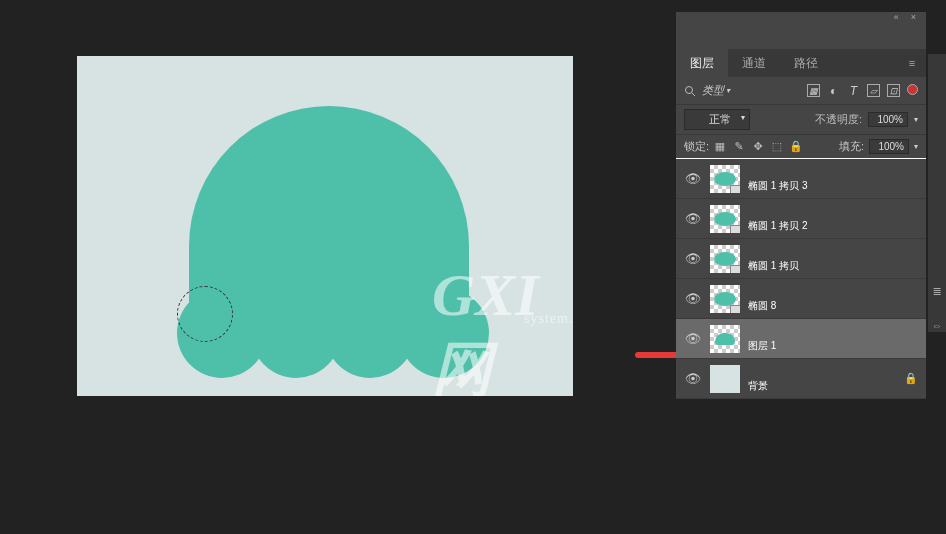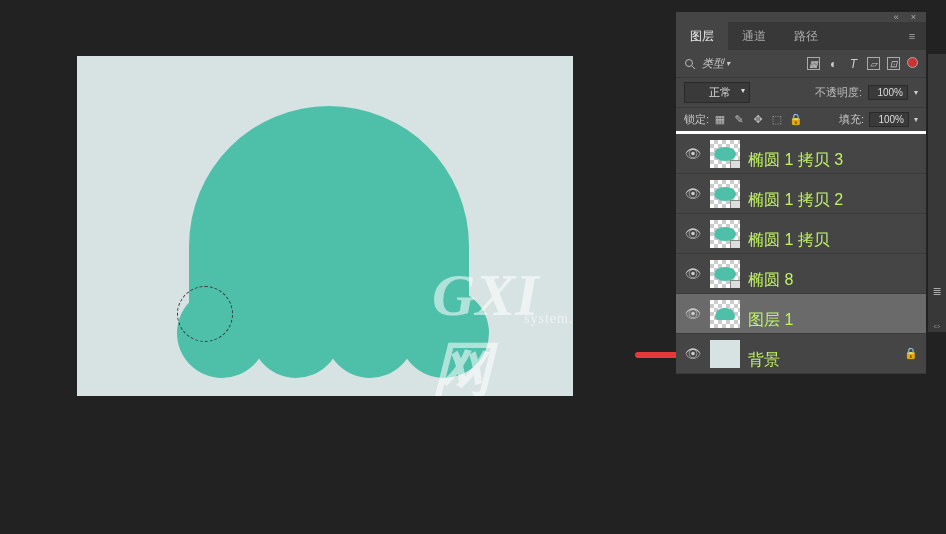--- a/index.html
+++ b/index.html
@@ -111,20 +111,21 @@
       padding-right: 10px;
       gap: 12px;
       font-size: 9px;
       color: #aaa;
     }
     
     .panel-tabs {
       display: flex;
       background: #383838;
       height: 28px;
+      margin-top: 27px;
     }
     .panel-tab {
       padding: 6px 14px;
       color: #aaa;
       font-size: 12px;
     }
     .panel-tab.active {
       background: #454545;
       color: #eee;
     }
@@ -209,21 +210,21 @@
       width: 40px;
       text-align: right;
     }
     
     .lock-row {
       display: flex;
       align-items: center;
       padding: 4px 8px;
       gap: 5px;
       font-size: 11px;
-      border-bottom: 3px solid #ffffff;
+      border-bottom: 1px solid #ffffff;
     }
     .lock-icons {
       display: flex;
       gap: 7px;
       align-items: center;
     }
     .lock-icon {
       width: 12px;
       height: 12px;
       display: flex;
@@ -290,22 +291,22 @@
     .thumb-cloud {
       position: absolute;
       top: 8px;
       left: 5px;
       width: 20px;
       height: 12px;
       background: #4ebfa9;
       border-radius: 10px 10px 4px 4px;
     }
     .layer-name {
-      color: #bef264;
-      font-size: 16px;
+      color: #ffffff;
+      font-size: 10px;
       margin-top: 14px;
     }
     .lock-end {
       margin-left: auto;
       font-size: 11px;
       color: #bbb;
     }
     
     .side-dock {
       position: absolute;

